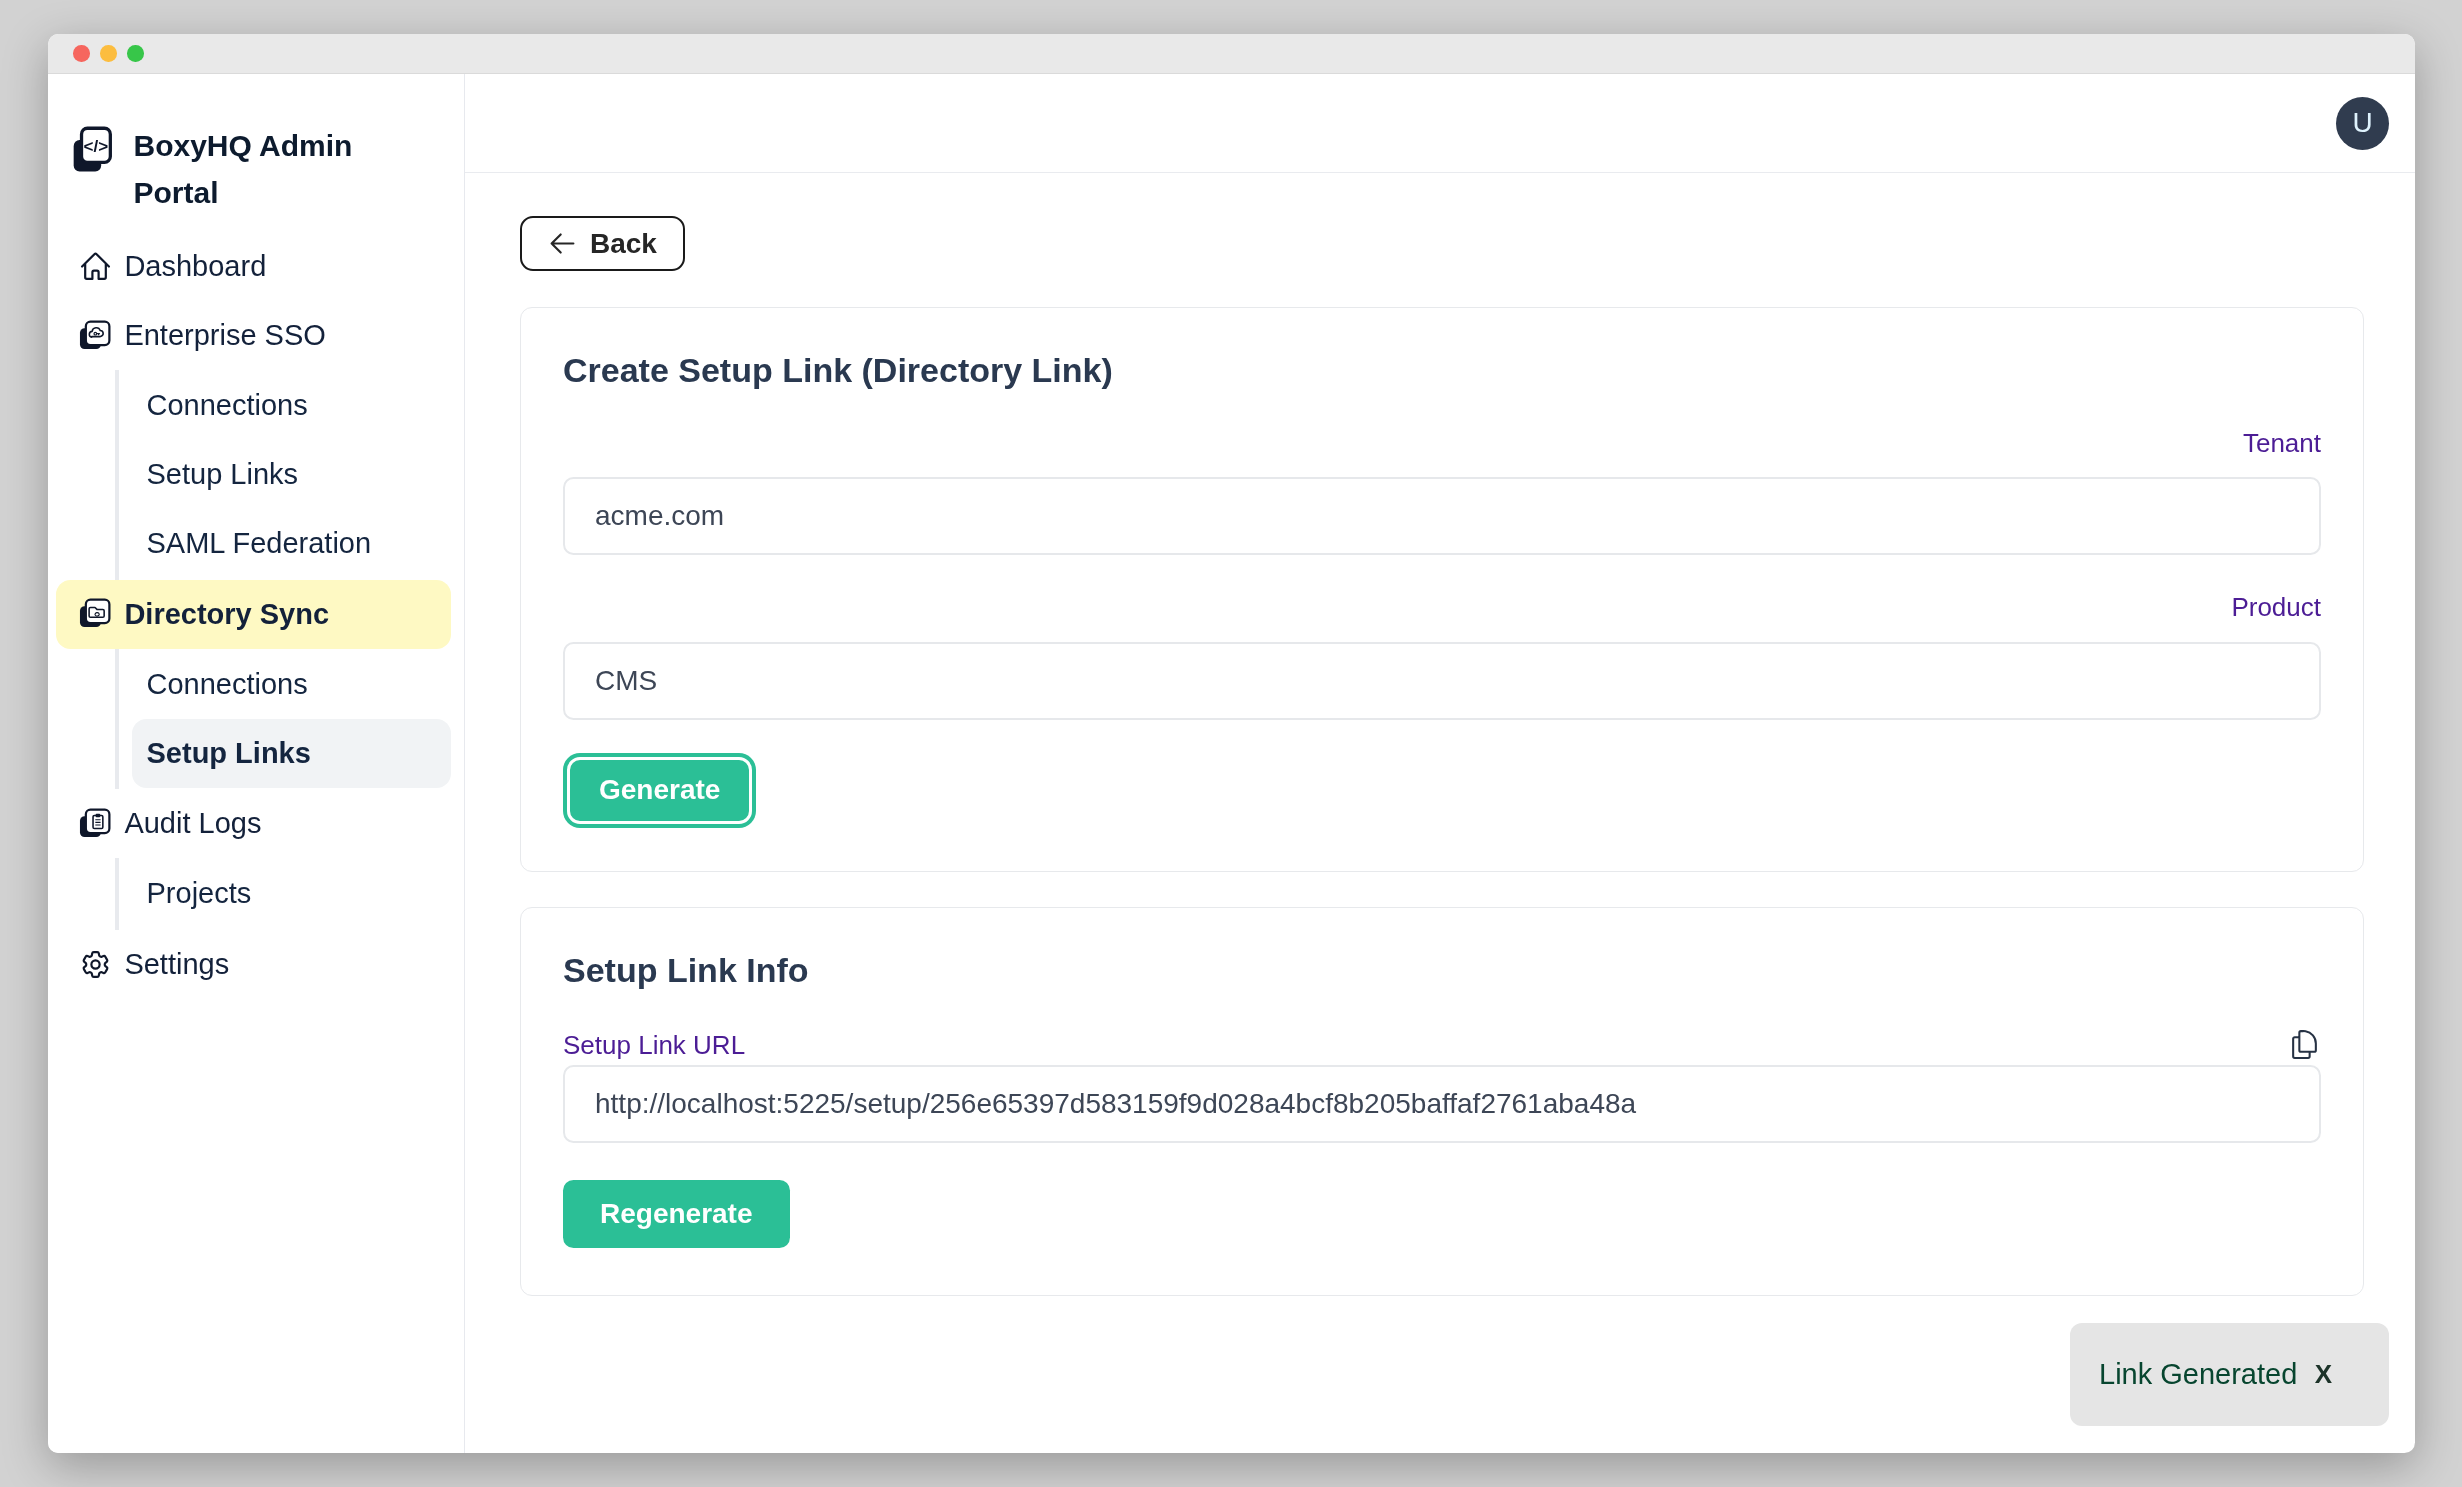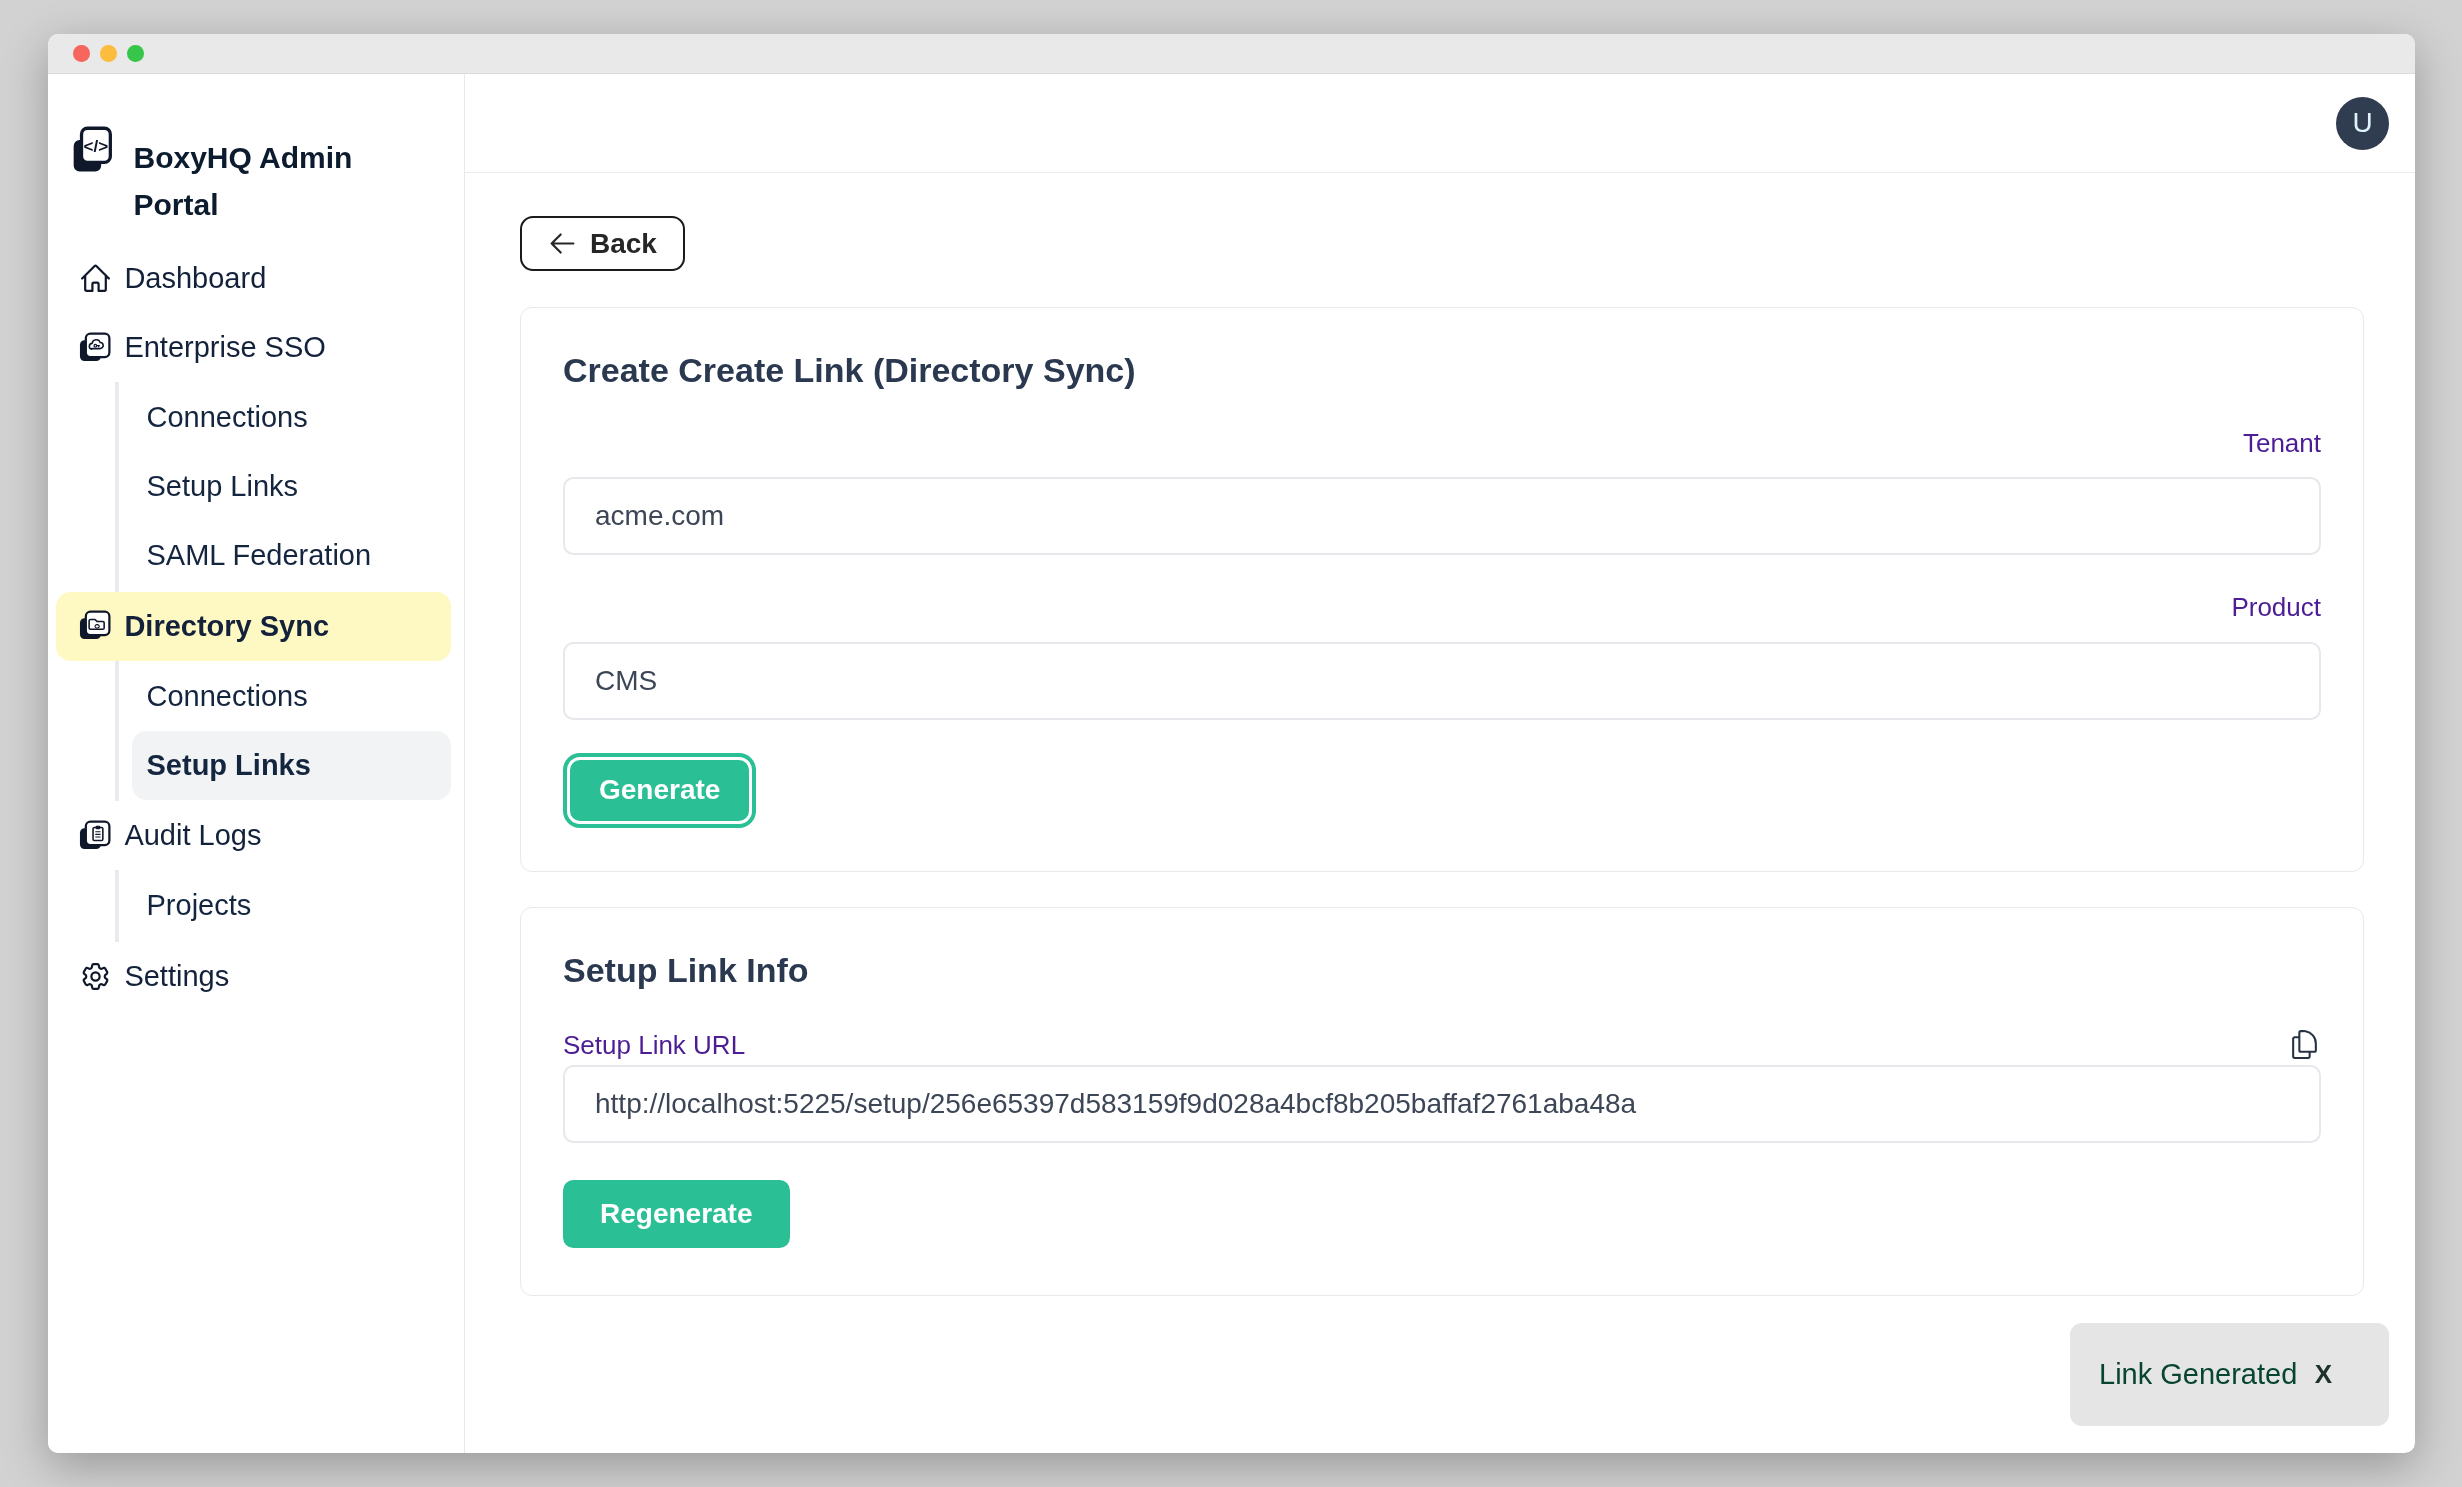--- a/index.html
+++ b/index.html
@@ -46,21 +46,20 @@
     border-right: 1.3px solid #e7e9ee;
     padding: 49px 13px 0 8px;
   }
   .brand { display: flex; align-items: flex-start; gap: 21px; padding-left: 14.5px; }
   .brand-title {
     font-size: 30px;
     font-weight: 700;
     color: #0d1b2e;
     line-height: 1.55;
     max-width: 263px;
-    margin-top: 12px;
   }
   .nav { margin-top: 16px; }
   .nav-item {
     height: 69px;
     display: flex;
     align-items: center;
     gap: 12px;
     padding-left: 22.4px;
     font-size: 29px;
     color: #13213a;
@@ -335,21 +334,21 @@
           <span style="line-height:0">
             <svg width="29" height="29" viewBox="0 0 24 24" fill="none" stroke="#262626" stroke-width="1.8" stroke-linecap="round" stroke-linejoin="round">
               <path d="M10.5 19.5L3 12m0 0l7.5-7.5M3 12h18"></path>
             </svg>
           </span>
           <span>Back</span>
         </button>
 
         
         <div class="card">
-          <div class="card-title">Create Create Link (Directory Sync)</div>
+          <div class="card-title">Create Setup Link (Directory Link)</div>
 
           <div class="field">
             <div class="field-label">Tenant</div>
             <input class="text-input" type="text" value="acme.com" style="">
           </div>
 
           <div class="field">
             <div class="field-label">Product</div>
             <input class="text-input" type="text" value="CMS" style="">
           </div>

